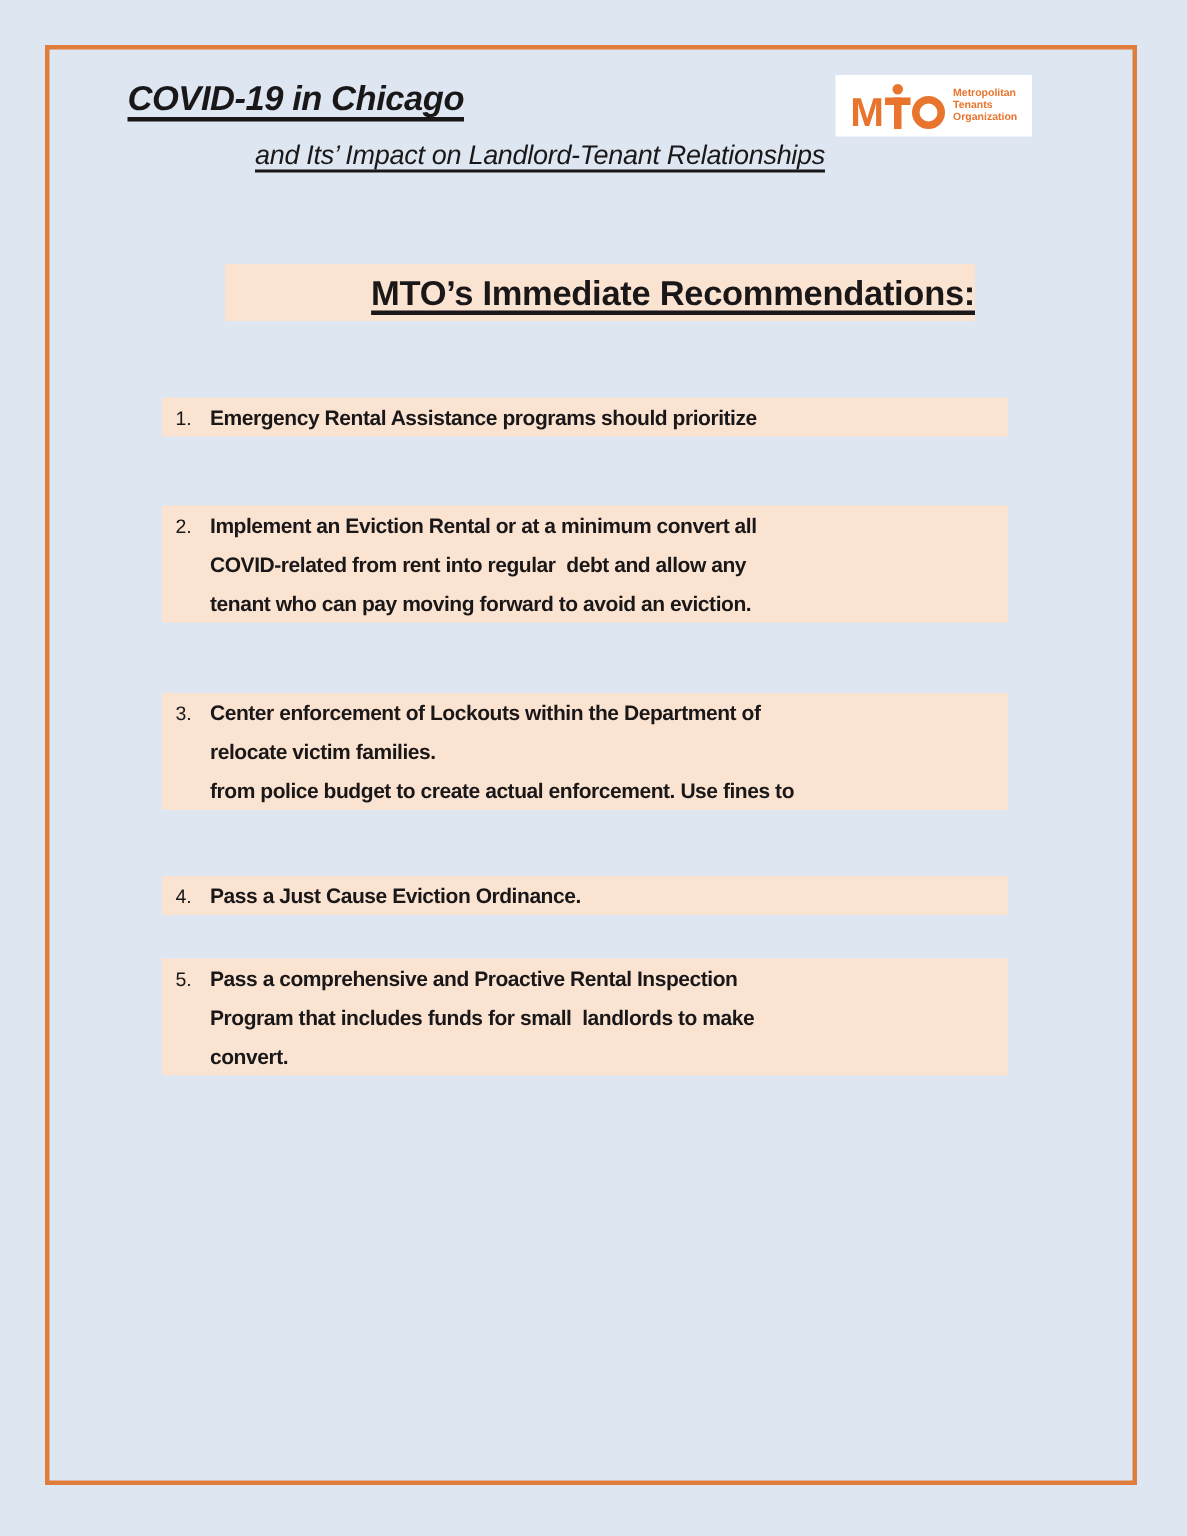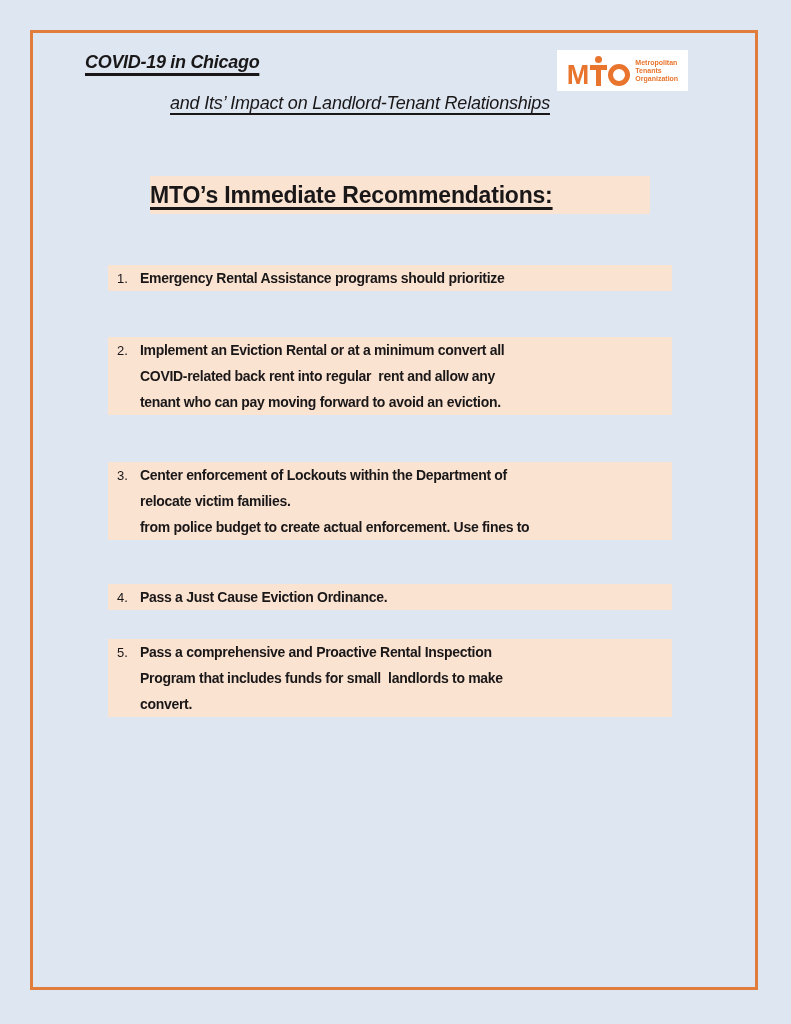--- a/index.html
+++ b/index.html
@@ -22,21 +22,21 @@
     left: 30px;
     top: 30px;
     width: 722px;
     height: 954px;
     border: 3px solid #e07c3c;
   }
   .doc-title {
     position: absolute;
     left: 85px;
     top: 52px;
-    font-size: 18px;
+    font-size: 23px;
     font-weight: bold;
     font-style: italic;
     color: #1a1718;
     text-decoration: underline;
     text-decoration-thickness: 2.5px;
     text-underline-offset: 5px;
     letter-spacing: -0.3px;
     white-space: pre;
   }
   .doc-subtitle {
@@ -130,21 +130,21 @@
   
   .heading-box {
     position: absolute;
     left: 150px;
     top: 176px;
     width: 500px;
     height: 38px;
     background: #fbe3d2;
     display: flex;
     align-items: center;
-    justify-content: flex-start;
+    justify-content: flex-end;
   }
   .heading-text {
     font-size: 23px;
     font-weight: bold;
     color: #1a1718;
     text-decoration: underline;
     text-decoration-thickness: 2.5px;
     text-underline-offset: 4px;
     letter-spacing: -0.2px;
     white-space: pre;
@@ -215,21 +215,21 @@
   </div>
 
   <div class="rec-list" id="rec-list">
       <div class="rec-item">
         <span class="num">1.</span>
         <div class="line">Emergency Rental Assistance programs should prioritize</div>
       </div>
       <div class="rec-item">
         <span class="num">2.</span>
         <div class="line">Implement an Eviction Rental or at a minimum convert all</div>
-        <div class="line">COVID-related back rent into regular  rent and allow any</div>
+        <div class="line">COVID-related from rent into regular  debt and allow any</div>
         <div class="line">tenant who can pay moving forward to avoid an eviction.</div>
       </div>
       <div class="rec-item">
         <span class="num">3.</span>
         <div class="line">Center enforcement of Lockouts within the Department of</div>
         <div class="line">relocate victim families.</div>
         <div class="line">from police budget to create actual enforcement. Use fines to</div>
       </div>
       <div class="rec-item">
         <span class="num">4.</span>

